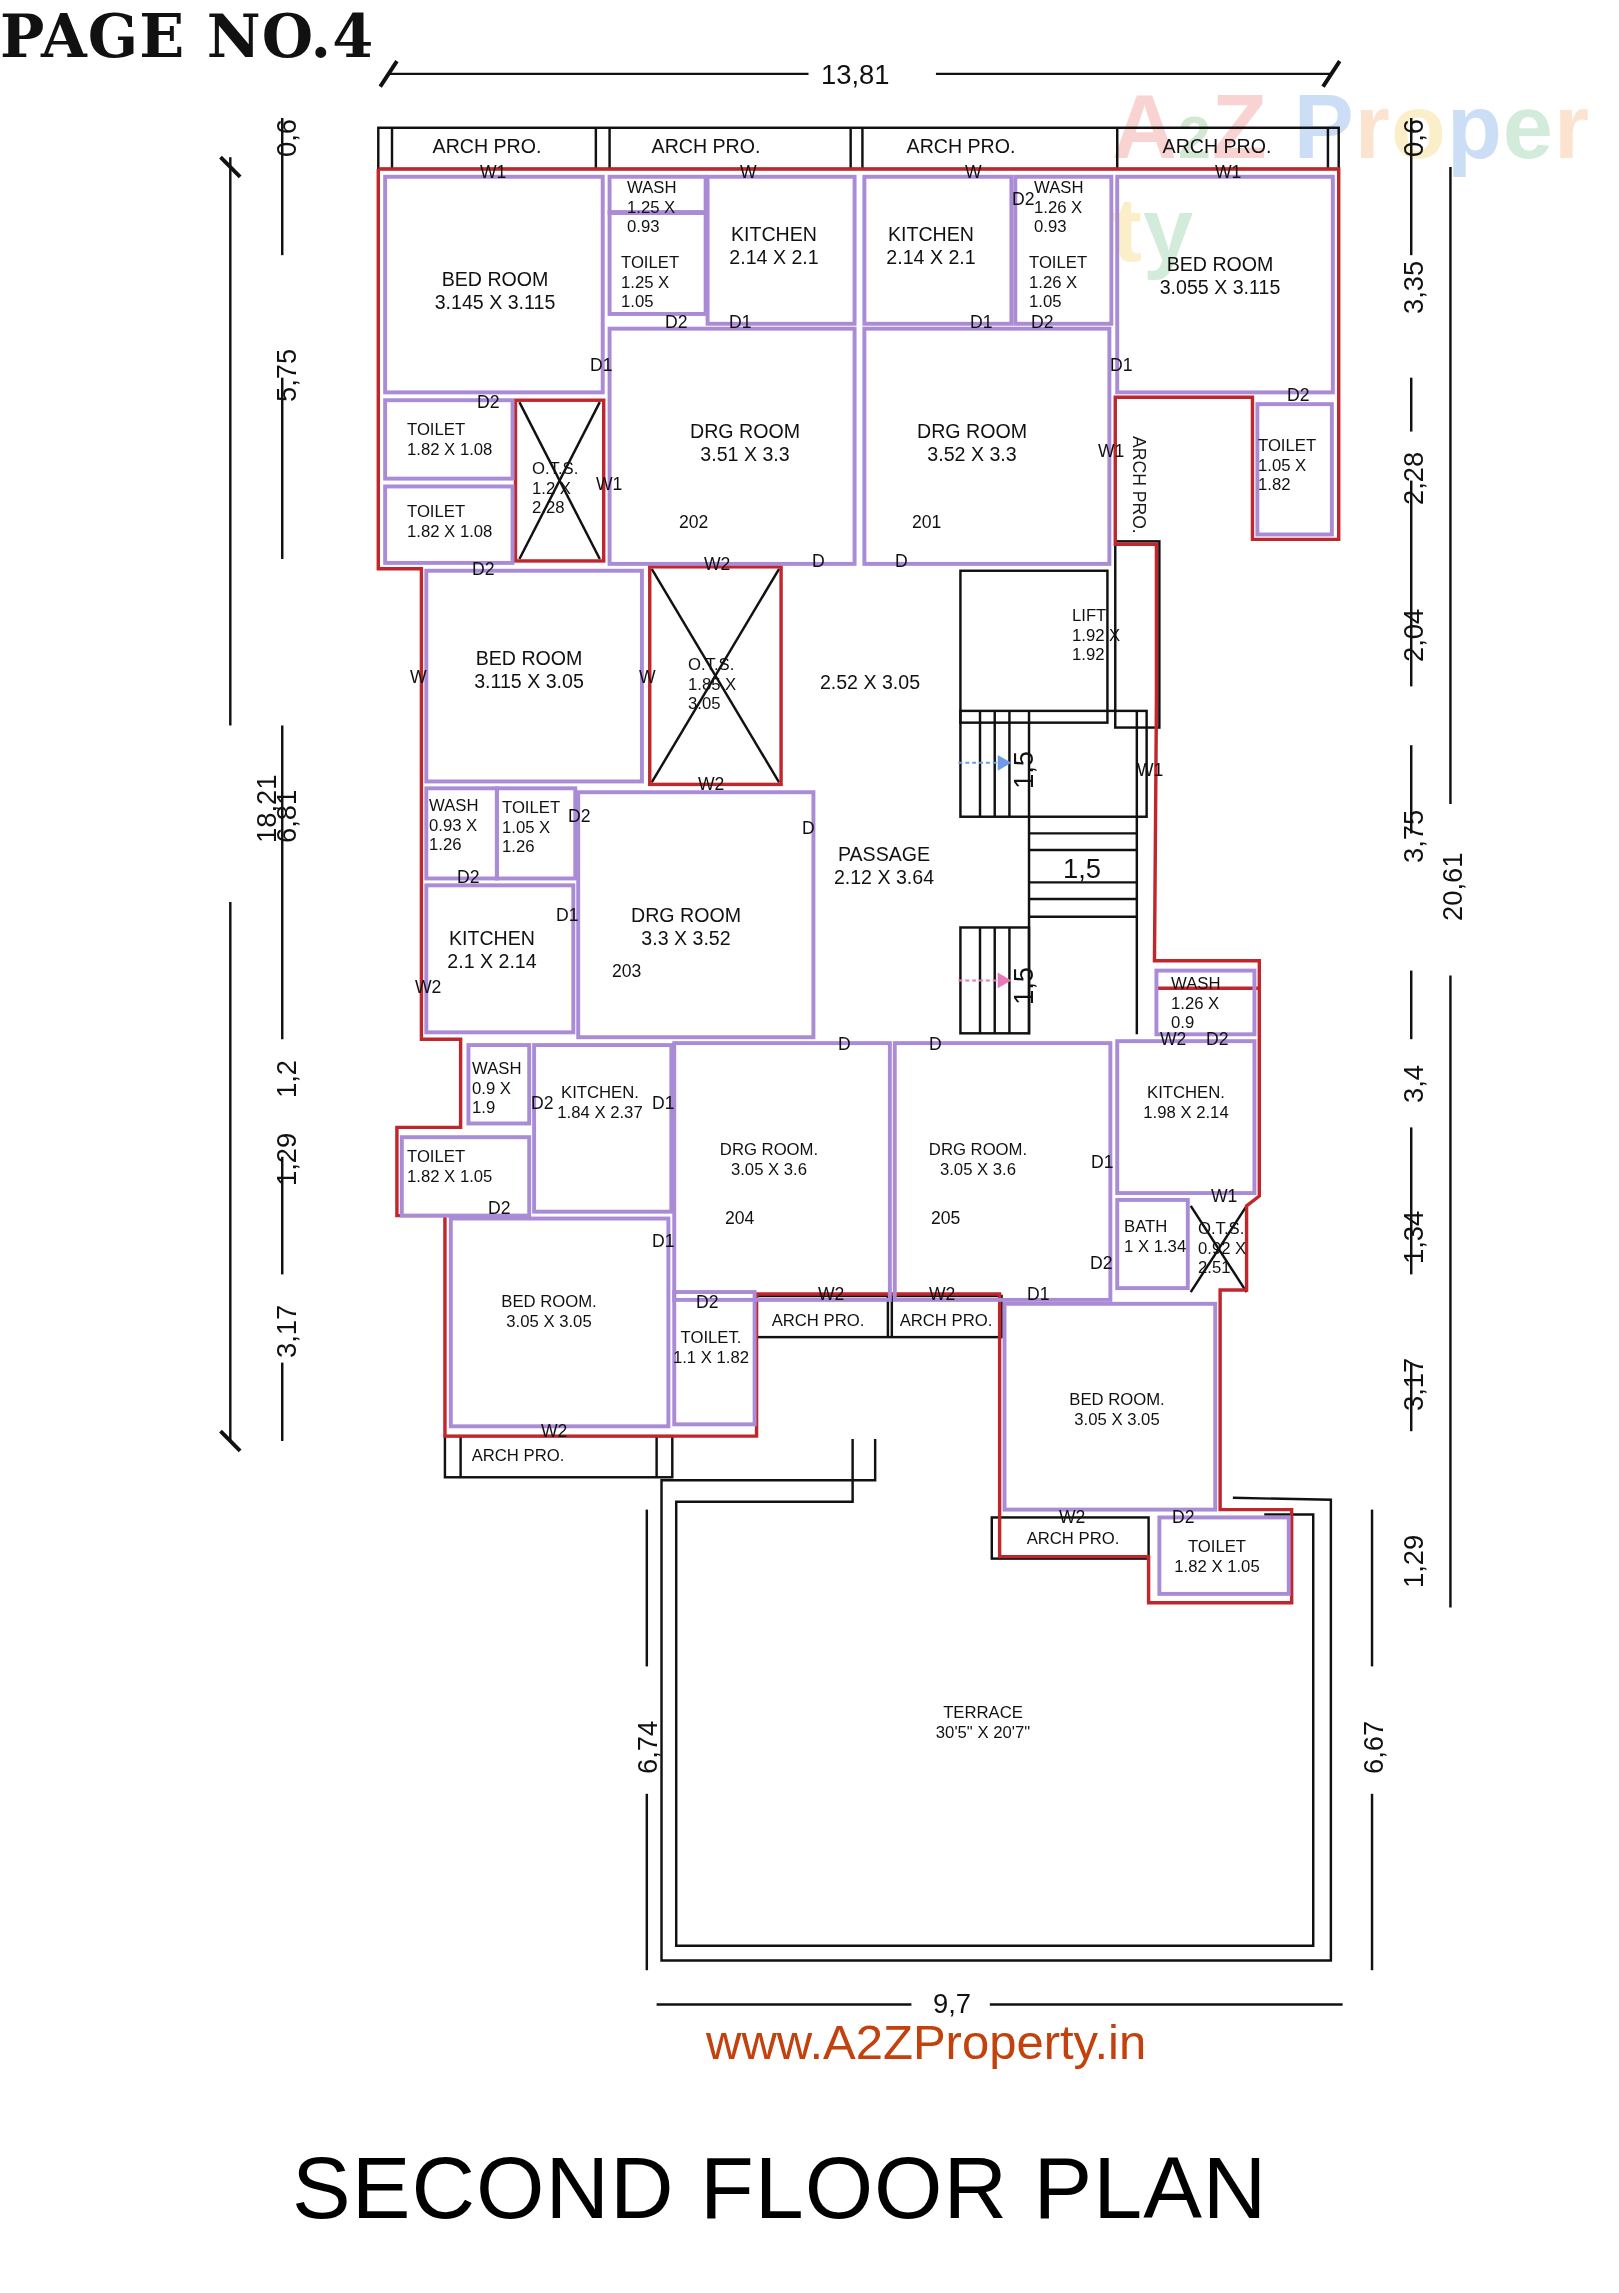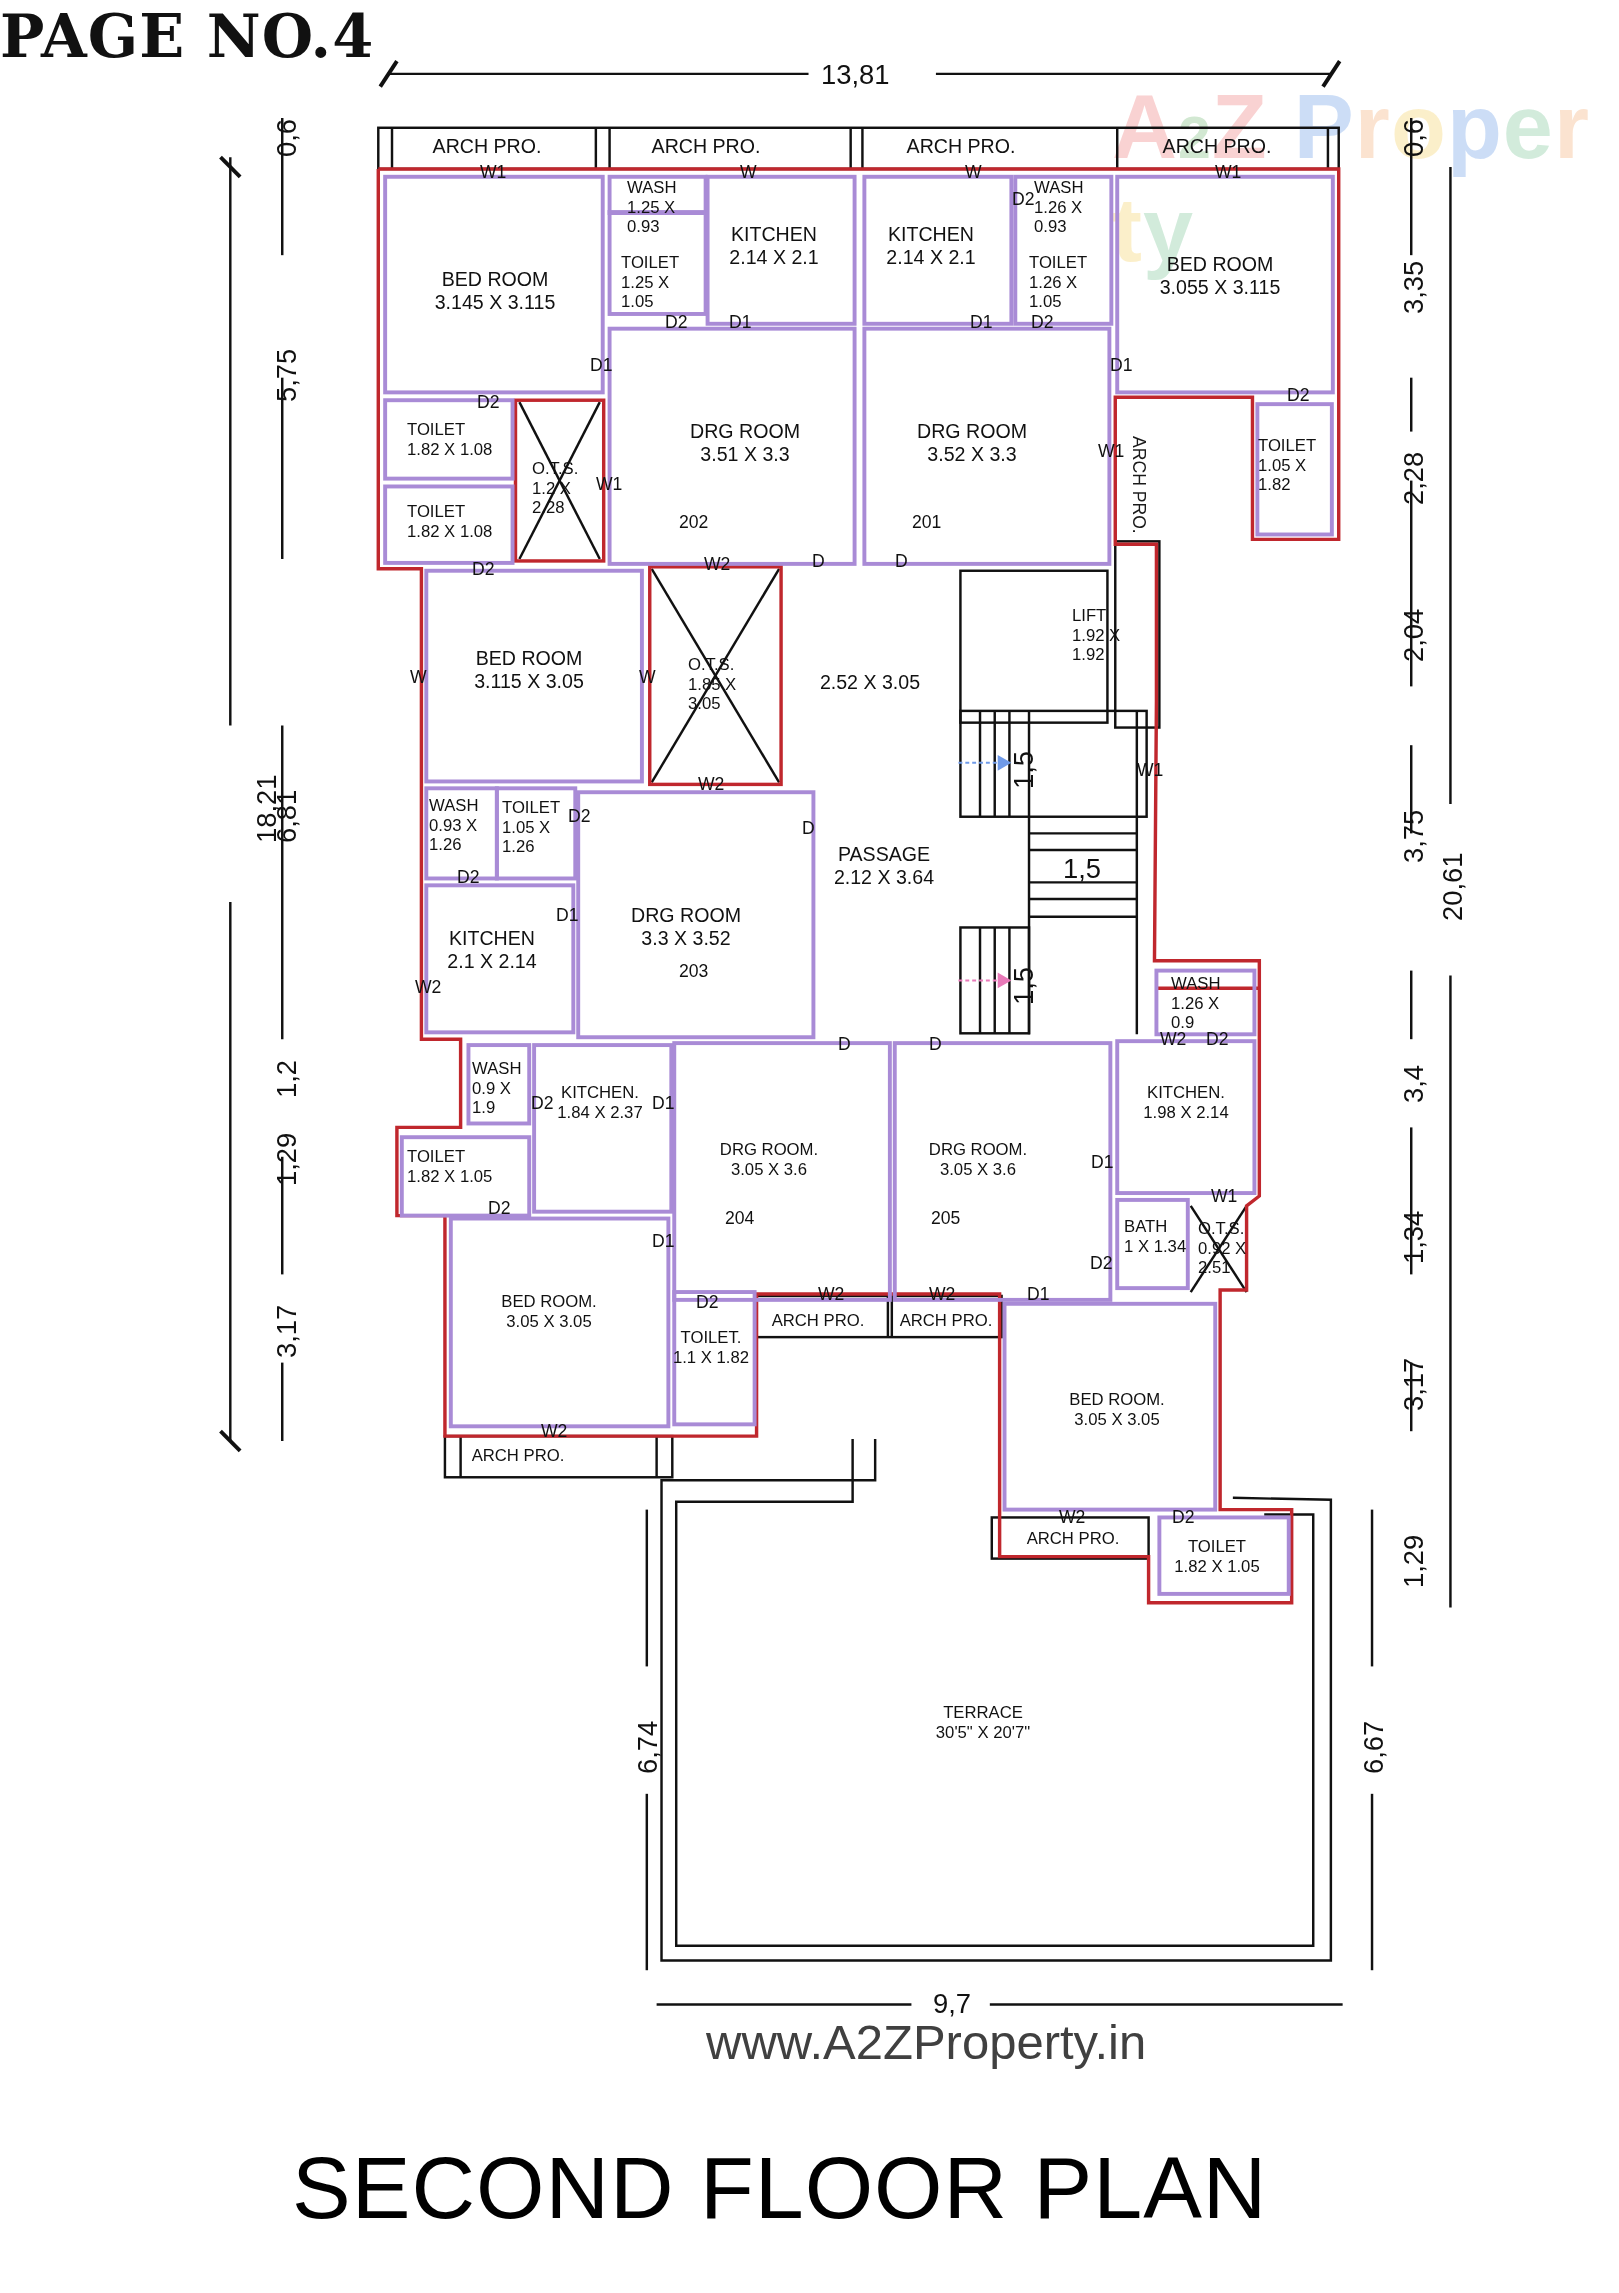--- a/index.html
+++ b/index.html
@@ -1,20 +1,20 @@
 <!DOCTYPE html>
 <html><head>
   <meta charset="utf-8">
   <style>
     html, body { margin: 0; padding: 0; background: #ffffff; }
     body { width: 1619px; height: 2294px; position: relative; overflow: hidden; font-family: "Liberation Sans", sans-serif; color: #1a1a1a; }
     .page-no { position: absolute; left: 0; top: 2px; font-family: "DejaVu Serif", serif; font-weight: bold; font-size: 59px; letter-spacing: 1px; color: #111; }
     .watermark-logo { position: absolute; left: 1112px; top: 76px; font-family: "Liberation Sans", sans-serif; font-weight: bold; font-size: 90px; opacity: 0.35; letter-spacing: 1px; }
     .watermark-logo span { display: inline-block; }
-    .watermark-url { position: absolute; left: 706px; top: 2014px; font-family: "Liberation Sans", sans-serif; font-size: 49px; color: #404040; }
+    .watermark-url { position: absolute; left: 706px; top: 2014px; font-family: "Liberation Sans", sans-serif; font-size: 49px; color: #c2410c; }
     .title { position: absolute; left: 292px; top: 2137px; font-family: "Liberation Sans", sans-serif; font-size: 88px; color: #000; letter-spacing: 1px; }
     svg.plan { position: absolute; left: 0; top: 0; }
     .lbl { position: absolute; font-family: "Liberation Sans", sans-serif; font-size: 19.6px; line-height: 22.5px; text-align: center; color: #111; white-space: nowrap; transform: translate(-50%, 0); }
     .lbl.small { font-size: 16.7px; line-height: 19.6px; }
     .lbl.left { text-align: left; transform: none; }
     .tag { position: absolute; font-family: "Liberation Sans", sans-serif; font-size: 17.6px; color: #111; white-space: nowrap; text-align: center; }
     .dim { position: absolute; font-family: "Liberation Sans", sans-serif; font-size: 27.4px; color: #111; white-space: nowrap; }
     .dim.v { transform-origin: left top; transform: rotate(-90deg); }
     .vert { position: absolute; font-family: "Liberation Sans", sans-serif; font-size: 17.6px; transform-origin: left top; transform: rotate(90deg); white-space: nowrap; }
   </style>
@@ -278,21 +278,21 @@
     <div>2.12 X 3.64</div>
   </div>
 <div class="lbl" style="left:492px;top:927px">
     <div>KITCHEN</div>
     <div>2.1 X 2.14</div>
   </div>
 <div class="lbl" style="left:686px;top:904px">
     <div>DRG ROOM</div>
     <div>3.3 X 3.52</div>
   </div>
-<div class="tag" style="left:679px;top:961px">203</div>
+<div class="tag" style="left:612px;top:961px">203</div>
 <div class="lbl small left" style="left:1171px;top:974px">
     <div>WASH</div>
     <div>1.26 X</div>
     <div>0.9</div>
   </div>
 <div class="lbl small left" style="left:472px;top:1059px">
     <div>WASH</div>
     <div>0.9 X</div>
     <div>1.9</div>
   </div>

